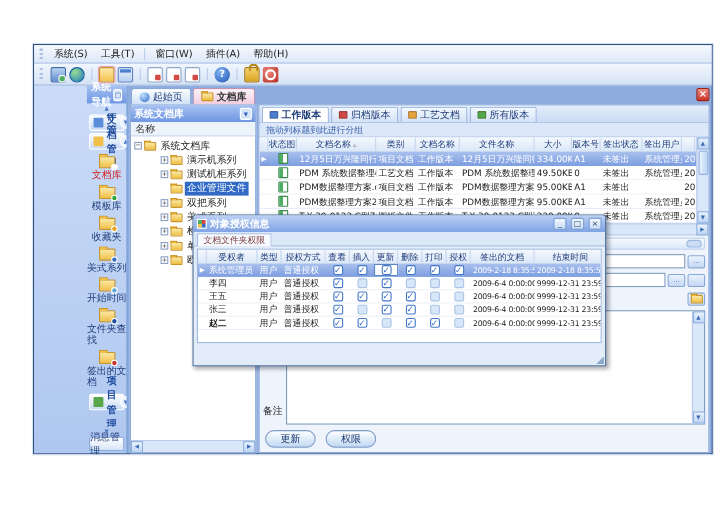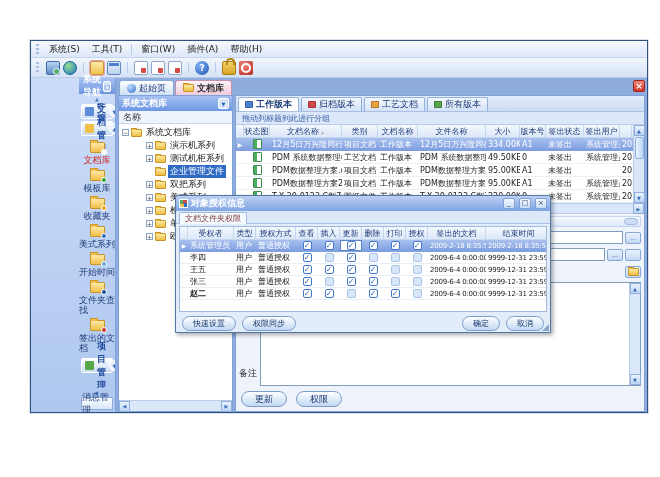--- a/index.html
+++ b/index.html
@@ -720,23 +720,16 @@
           <div class="gcell center" style="width: 22px;">
             <span class="cb on"></span>
           </div>
           <div class="gcell center" style="width: 22px;">
             <span class="cb off"></span>
           </div>
           <div class="gcell tm" style="width: 58px;">2009-6-4 0:00:00</div>
           <div class="gcell tm" style="width: 66px;">9999-12-31 23:59:59</div>
         </div>
       </div>
-    <div class="dlg-footer">
-      <span class="pill sm">快速设置</span>
-      <span class="pill sm">权限同步</span>
-      <span class="dlg-spacer"></span>
-      <span class="pill sm">确定</span>
-      <span class="pill sm">取消</span>
-    </div>
     <span class="grip-corner"></span>
   </div>
 
 </div>
 
 </body></html>

